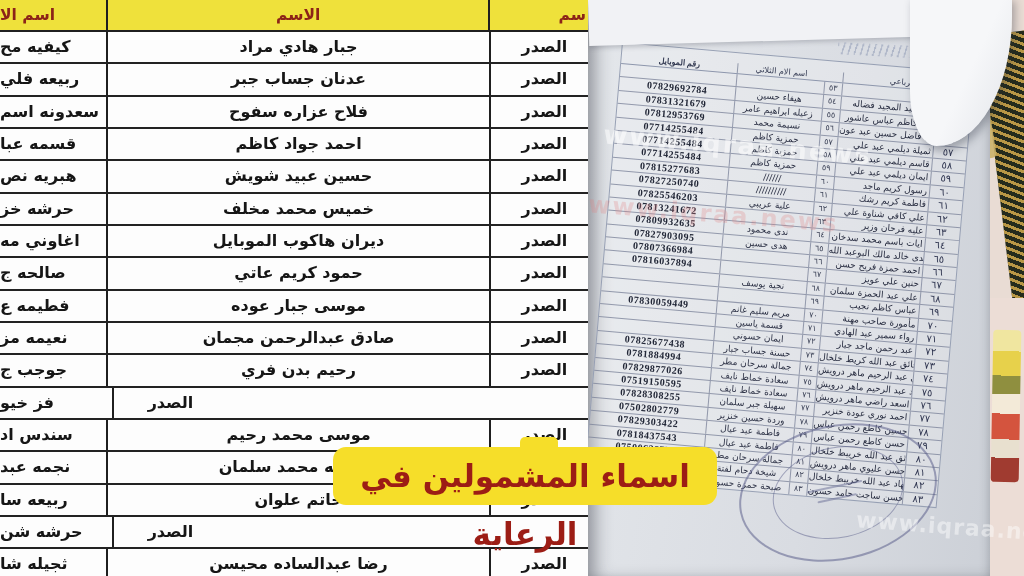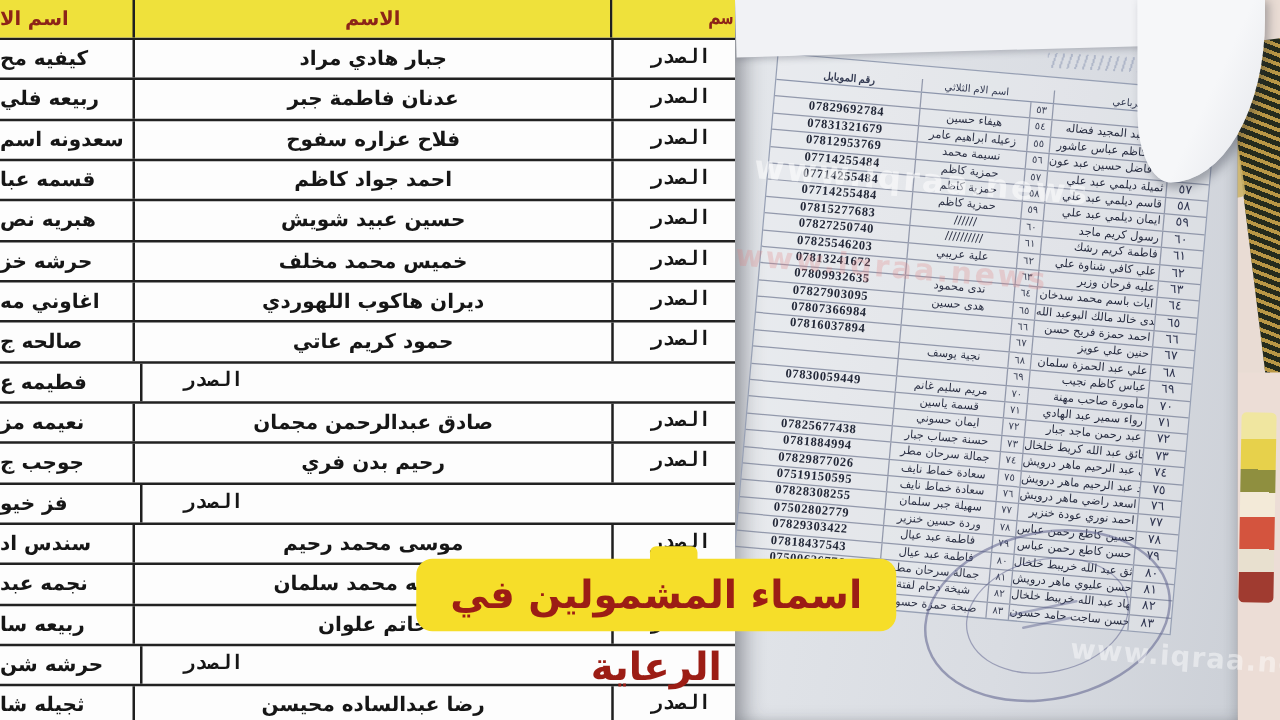--- a/index.html
+++ b/index.html
@@ -10,21 +10,21 @@
   #left-panel{position:absolute;left:0;top:0;width:588px;height:576px;background:#fdfdfd;z-index:1;}
   #left-table{position:absolute;left:-60px;top:0;width:708px;}
   .lheader,.lrow{display:flex;}
   .lheader{height:30px;line-height:30px;border-bottom:2.5px solid #1f1f1f;}
   .lrow{height:30.33px;line-height:29px;border-bottom:2px solid #222;}
   .lcA,.lcB,.lcC{box-sizing:border-box;overflow:hidden;white-space:nowrap;}
   .lcA{width:174px;border-right:2px solid #1f1f1f;text-align:left;padding-left:60px;
        font-weight:bold;font-size:16px;color:#161616;}
   .lcB{width:404px;border-right:2px solid #1f1f1f;text-align:center;
        font-weight:bold;font-size:16px;color:#161616;}
-  .lcC{width:163px;text-align:center;padding-right:50px;font-weight:bold;font-size:16px;color:#161616;font-family:Liberation Mono, monospace;}
+  .lcC{width:163px;text-align:center;padding-right:50px;font-weight:bold;font-size:16px;color:#161616;}
   .lheader .lcA,.lheader .lcB,.lheader .lcC{background:#efe13b;color:#8c2418;font-size:15.5px;}
   .lheader .lcC{text-align:right;padding-right:62px;}
 
   
   #photo-panel{position:absolute;left:588px;top:0;width:436px;height:576px;z-index:2;
                background:#e9dcd4;overflow:hidden;}
   #fabric{position:absolute;left:392px;top:36px;width:50px;height:310px;background:#252b1c;
           background-image:repeating-linear-gradient(28deg,rgba(201,163,74,.9) 0 3px,rgba(37,43,28,0) 3px 7px);
           transform:rotate(-7deg);transform-origin:top left;}
   #gold-patch{position:absolute;left:384px;top:95px;width:20px;height:64px;background:#cbb26a;
@@ -102,21 +102,21 @@
       </div>
       <div id="left-rows">
   <div class="lrow">
     <div class="lcA">كيفيه مح</div>
     <div class="lcB">جبار هادي مراد</div>
     <div class="lcC">الصدر</div>
   </div>
 
   <div class="lrow">
     <div class="lcA">ربيعه فلي</div>
-    <div class="lcB">عدنان فاطمة جبر</div>
+    <div class="lcB">عدنان جساب جبر</div>
     <div class="lcC">الصدر</div>
   </div>
 
   <div class="lrow">
     <div class="lcA">سعدونه اسم</div>
     <div class="lcB">فلاح عزاره سفوح</div>
     <div class="lcC">الصدر</div>
   </div>
 
   <div class="lrow">
@@ -132,32 +132,33 @@
   </div>
 
   <div class="lrow">
     <div class="lcA">حرشه خز</div>
     <div class="lcB">خميس محمد مخلف</div>
     <div class="lcC">الصدر</div>
   </div>
 
   <div class="lrow">
     <div class="lcA">اغاوني مه</div>
-    <div class="lcB">ديران هاكوب اللهوردي</div>
+    <div class="lcB">ديران هاكوب الموبايل</div>
     <div class="lcC">الصدر</div>
   </div>
 
   <div class="lrow">
     <div class="lcA">صالحه ج</div>
     <div class="lcB">حمود كريم عاتي</div>
     <div class="lcC">الصدر</div>
   </div>
 
   <div class="lrow">
     <div class="lcA">فطيمه ع</div>
+    <div class="lcB">موسى جبار عوده</div>
     <div class="lcC">الصدر</div>
   </div>
 
   <div class="lrow">
     <div class="lcA">نعيمه مز</div>
     <div class="lcB">صادق عبدالرحمن مجمان</div>
     <div class="lcC">الصدر</div>
   </div>
 
   <div class="lrow">

